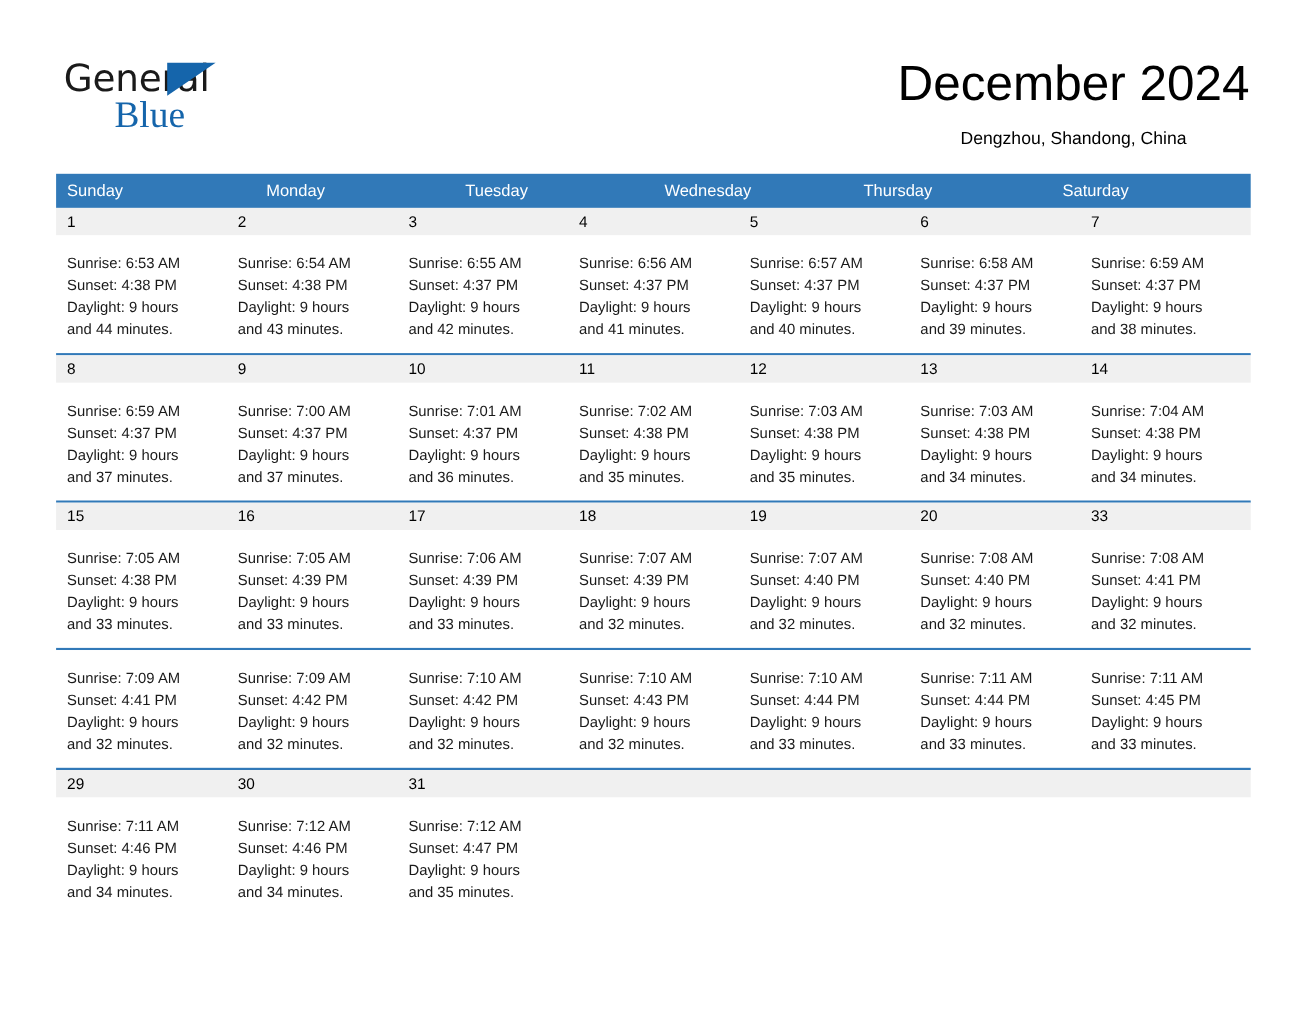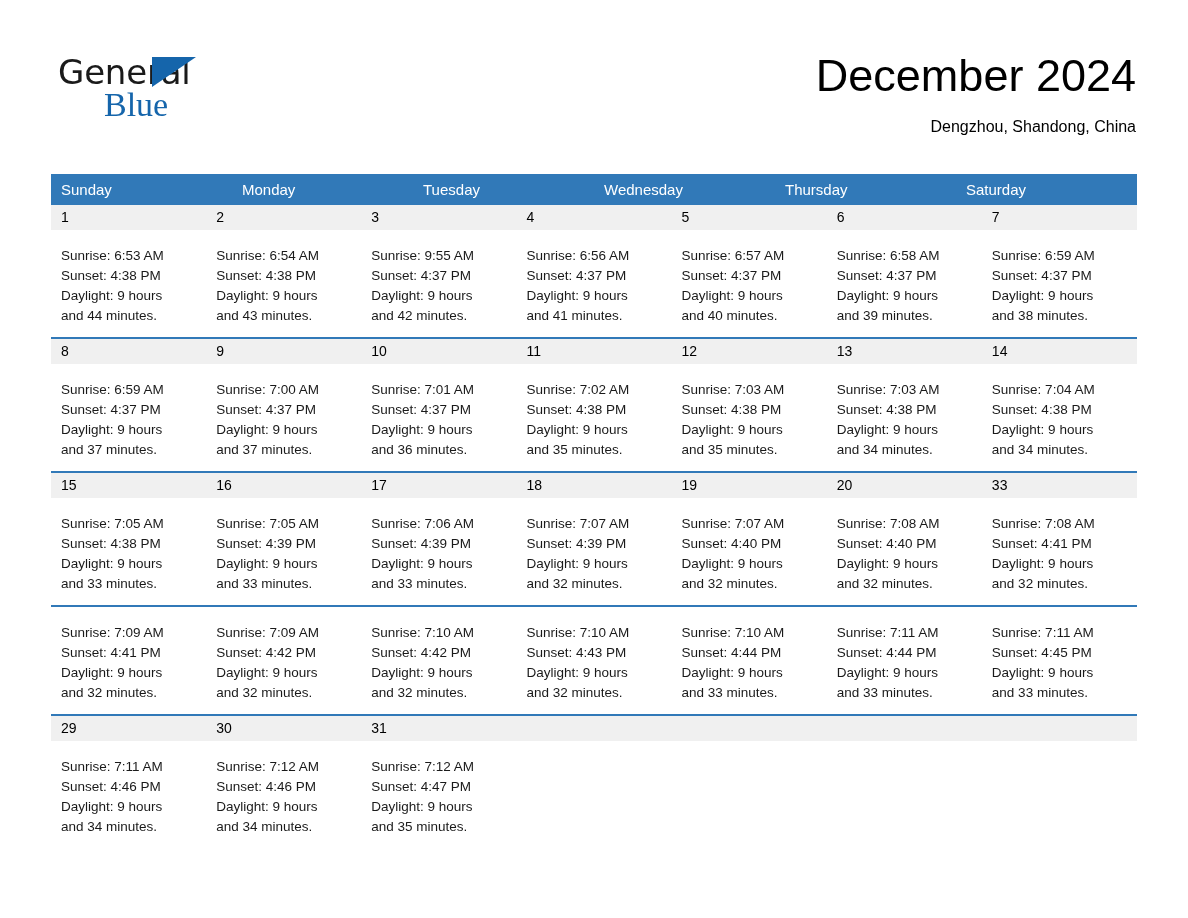--- a/index.html
+++ b/index.html
@@ -65,21 +65,21 @@
     color: #1565ab;
     font-family: Liberation Serif, serif;
     font-weight: 400;
     line-height: 40px;
   }
 
   .title-block {
     position: absolute;
     right: 52px;
     top: 48px;
-    text-align: right;
+    text-align: center;
   }
   .month-title {
     font-size: 45px;
     font-weight: 400;
     color: #000000;
     line-height: 56px;
     white-space: nowrap;
   }
   .location {
     margin-top: 9px;
@@ -95,21 +95,20 @@
     position: absolute;
     left: 51px;
     top: 158px;
     width: 1086px;
   }
   .weekhead {
     display: flex;
     width: 100%;
     background: #3179b8;
     height: 31px;
-    margin-top: 16px;
   }
   .weekhead .dayname {
     flex: 1 1 0;
     min-width: 0;
     color: #ffffff;
     font-size: 15px;
     line-height: 31px;
     padding-left: 10px;
     box-sizing: border-box;
     white-space: nowrap;
@@ -208,21 +207,21 @@
           <div class="line">Daylight: 9 hours</div>
           <div class="line">and 44 minutes.</div>
         </div>
         <div class="infocell">
           <div class="line">Sunrise: 6:54 AM</div>
           <div class="line">Sunset: 4:38 PM</div>
           <div class="line">Daylight: 9 hours</div>
           <div class="line">and 43 minutes.</div>
         </div>
         <div class="infocell">
-          <div class="line">Sunrise: 9:55 AM</div>
+          <div class="line">Sunrise: 6:55 AM</div>
           <div class="line">Sunset: 4:37 PM</div>
           <div class="line">Daylight: 9 hours</div>
           <div class="line">and 42 minutes.</div>
         </div>
         <div class="infocell">
           <div class="line">Sunrise: 6:56 AM</div>
           <div class="line">Sunset: 4:37 PM</div>
           <div class="line">Daylight: 9 hours</div>
           <div class="line">and 41 minutes.</div>
         </div>

